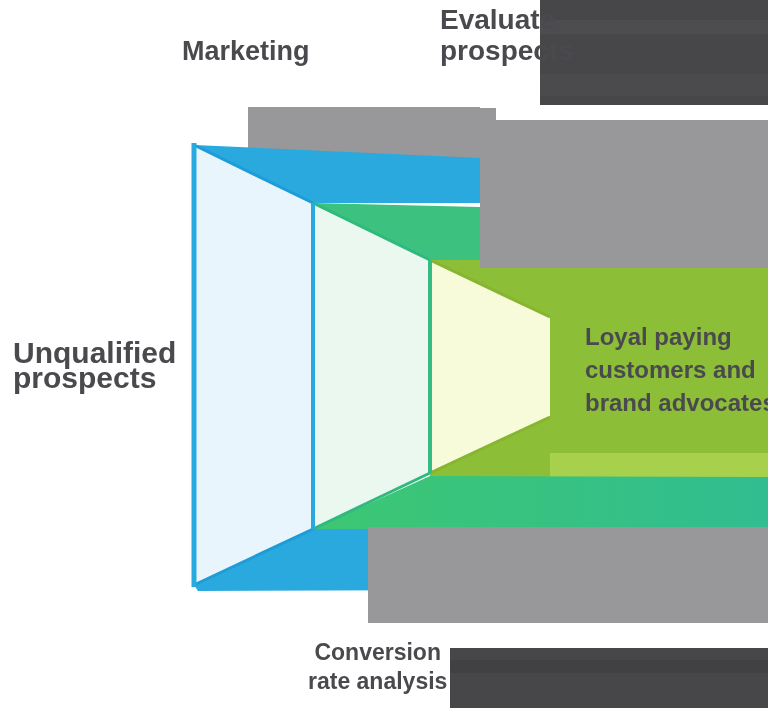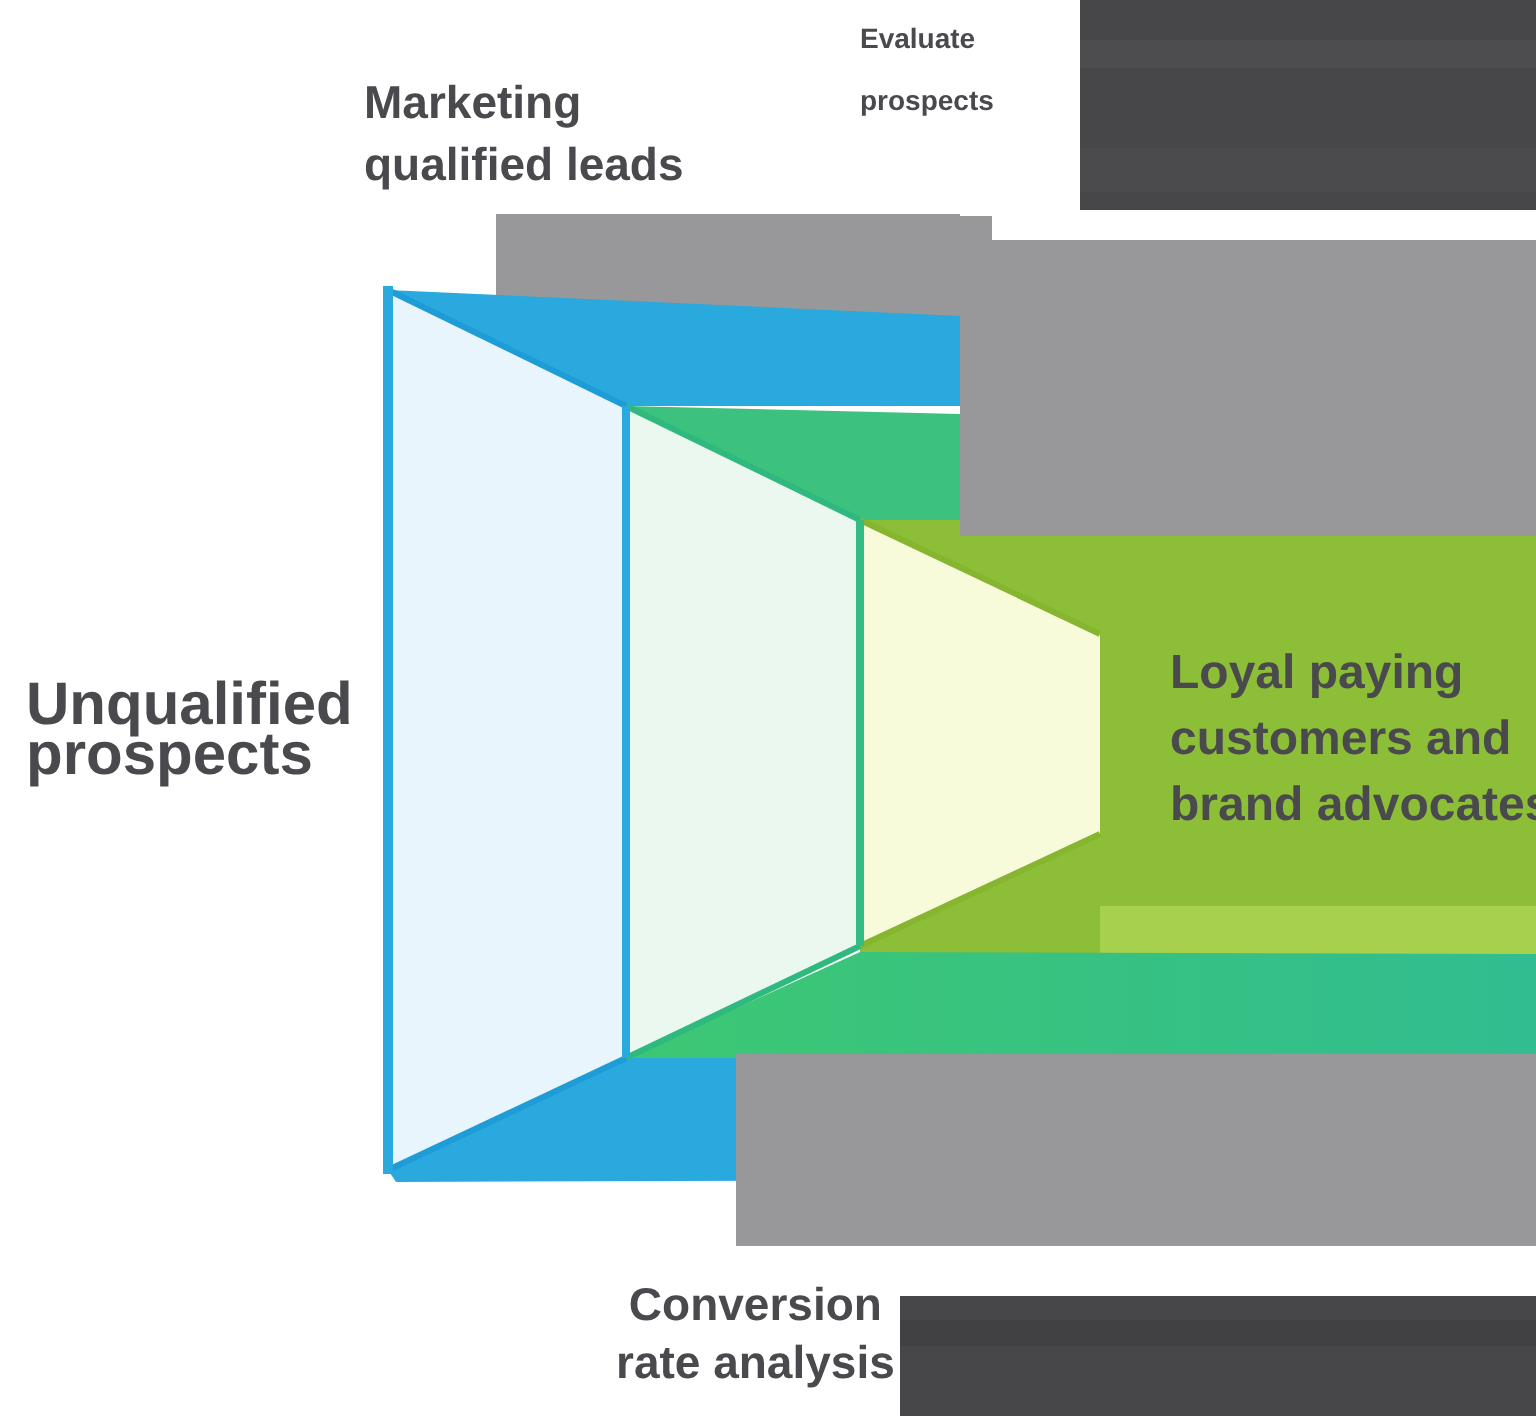--- a/index.html
+++ b/index.html
@@ -3,22 +3,22 @@
 <meta charset="utf-8">
 <style>
   html,body{margin:0;padding:0;background:#ffffff;}
   #stage{
     position:relative;width:768px;height:708px;background:#ffffff;overflow:hidden;
     font-family:"Liberation Sans",sans-serif;
   }
   #shapes{position:absolute;left:0;top:0;}
   .lbl{position:absolute;color:#4A4A4E;font-weight:700;}
   .lbl div{white-space:nowrap;}
-  .lbl-top-left{left:182px;top:36px;font-size:23px;line-height:31px;}
-  .lbl-top-center{left:430px;top:4px;font-size:14px;line-height:31px;}
+  .lbl-top-left{left:182px;top:36px;font-size:27px;line-height:31px;}
+  .lbl-top-center{left:440px;top:4px;font-size:28px;line-height:31px;}
   .lbl-left-middle{left:13px;top:340px;font-size:30px;line-height:25px;}
   .lbl-right-middle{left:585px;top:320px;font-size:24px;line-height:33px;}
   .lbl-bottom-center{left:308px;top:638px;font-size:23px;line-height:29px;text-align:center;}
 </style>
 </head>
 <body>
 
 <div id="stage">
 
   <svg id="shapes" width="768" height="708" viewBox="0 0 768 708">
@@ -60,21 +60,20 @@
     <rect x="540" y="0" width="228" height="105" fill="#47474A"></rect>
     <rect x="540" y="20" width="228" height="14" fill="#4D4D50"></rect>
     <rect x="540" y="74" width="228" height="22" fill="#4B4B4E"></rect>
     <rect x="368" y="527" width="400" height="96" fill="#98989B"></rect>
     <rect x="450" y="648" width="318" height="60" fill="#47474A"></rect>
     <rect x="450" y="660" width="318" height="13" fill="#414144"></rect>
   </svg>
 
   <div class="lbl lbl-top-left">
     <div>Marketing</div>
-    <div>qualified leads</div>
   </div>
 
   <div class="lbl lbl-top-center">
     <div>Evaluate</div>
     <div>prospects</div>
   </div>
 
   <div class="lbl lbl-left-middle">
     <div>Unqualified</div>
     <div>prospects</div>

